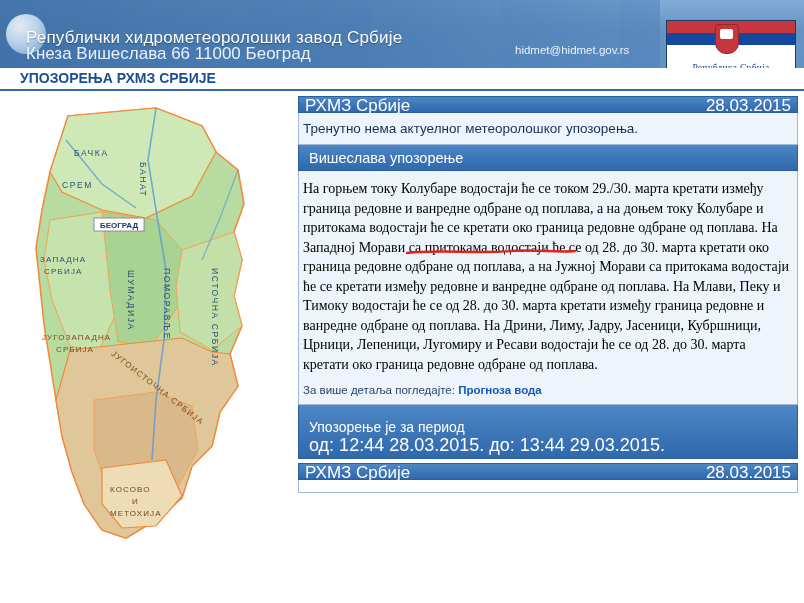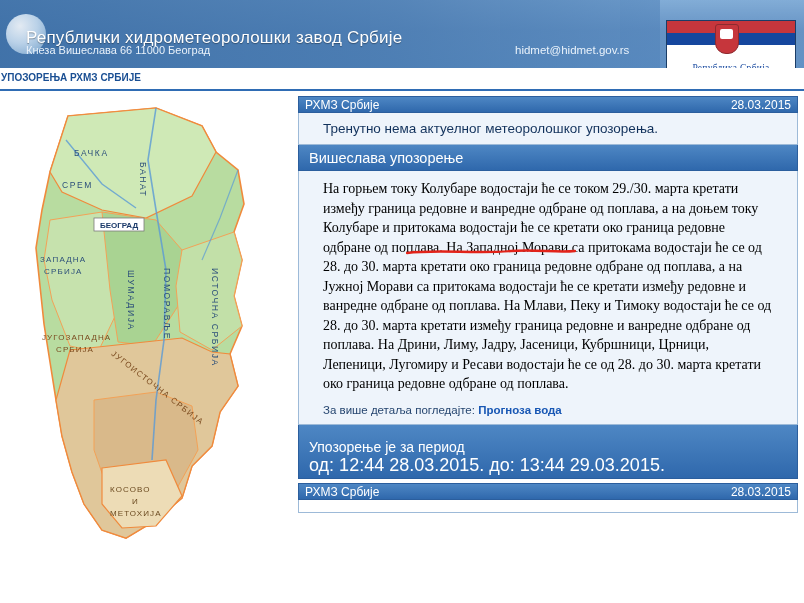--- a/index.html
+++ b/index.html
@@ -59,21 +59,21 @@
     color: #ffffff;
     font-size: 17px;
     letter-spacing: 0.2px;
     text-shadow: 0 1px 1px rgba(0,0,0,0.35);
     white-space: nowrap;
   }
   .site-address {
     position: absolute;
     left: 26px; top: 44px;
     color: #e8f1fa;
-    font-size: 11px;
+    font-size: 17px;
     white-space: nowrap;
   }
   .header-email {
     position: absolute;
     left: 515px; top: 44px;
     color: #e9f2fb;
     font-size: 11.5px;
     white-space: nowrap;
   }
   .logo-circle {
@@ -116,23 +116,23 @@
     letter-spacing: .3px;
   }
 
   
   .warn-title {
     position: absolute;
     left: 0; top: 68px;
     width: 804px; height: 22px;
     background: #ffffff;
     color: #1a4f93;
-    font-size: 10px;
+    font-size: 14px;
     font-weight: bold;
-    padding-left: 1px;
+    padding-left: 20px;
     line-height: 20px;
     box-sizing: border-box;
   }
   .title-underline {
     position: absolute;
     left: 0; top: 89px;
     width: 804px; height: 2px;
     background: #2f6cb4;
   }
 
@@ -146,37 +146,37 @@
 
   
   .panel {
     position: absolute;
     left: 298px; top: 96px;
     width: 500px;
   }
   .bar {
     background: linear-gradient(to bottom, #4e87c4 0%, #2f68ac 100%);
     color: #ffffff;
-    font-size: 12px;
+    font-size: 17px;
     height: 17px;
     line-height: 17px;
     padding: 0 6px;
     box-sizing: border-box;
     position: relative;
     border: 1px solid #2b5e9d;
   }
   .bar .right {
     position: absolute;
     right: 6px; top: 0;
   }
   .box {
     border: 1px solid #9dbad8;
     border-top: none;
     background: #eef4fb;
-    padding: 8px 24px;
+    padding: 8px 4px;
     box-sizing: border-box;
     color: #12325c;
     font-size: 13.5px;
   }
   .box.plain { background: #eef4fb; }
   .section-head {
     background: linear-gradient(to bottom, #4e87c4 0%, #2f68ac 100%);
     color: #ffffff;
     font-size: 14.5px;
     height: 26px;

